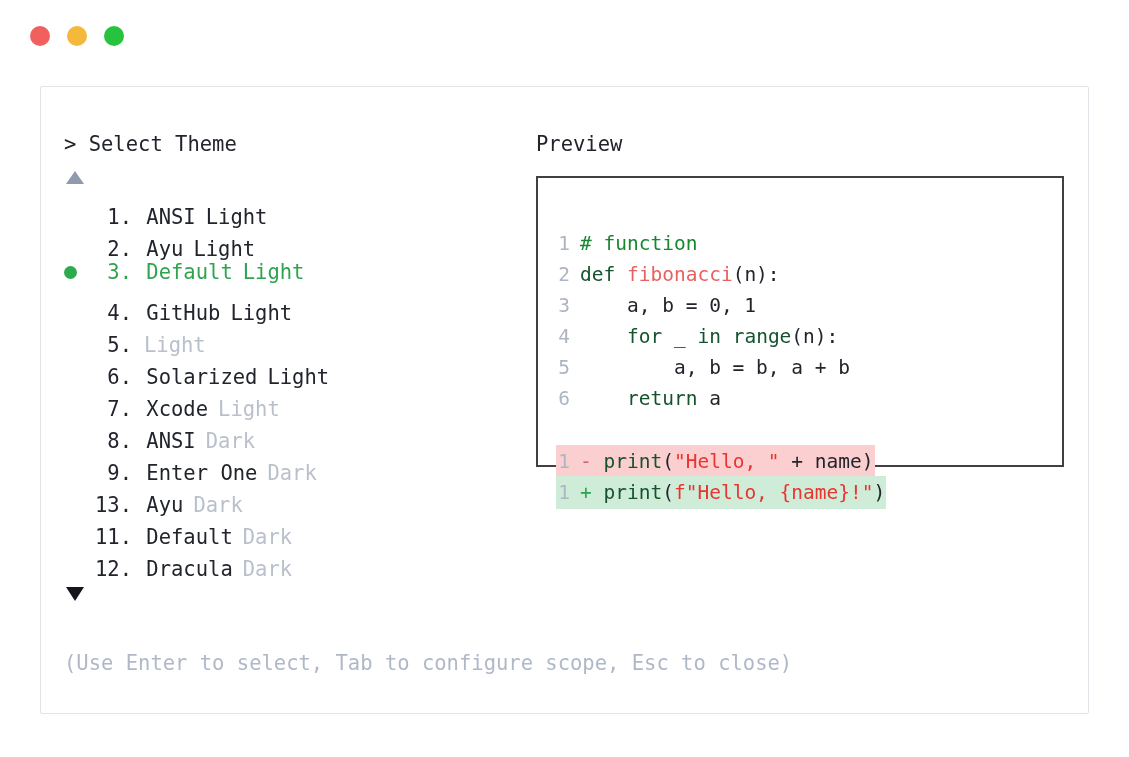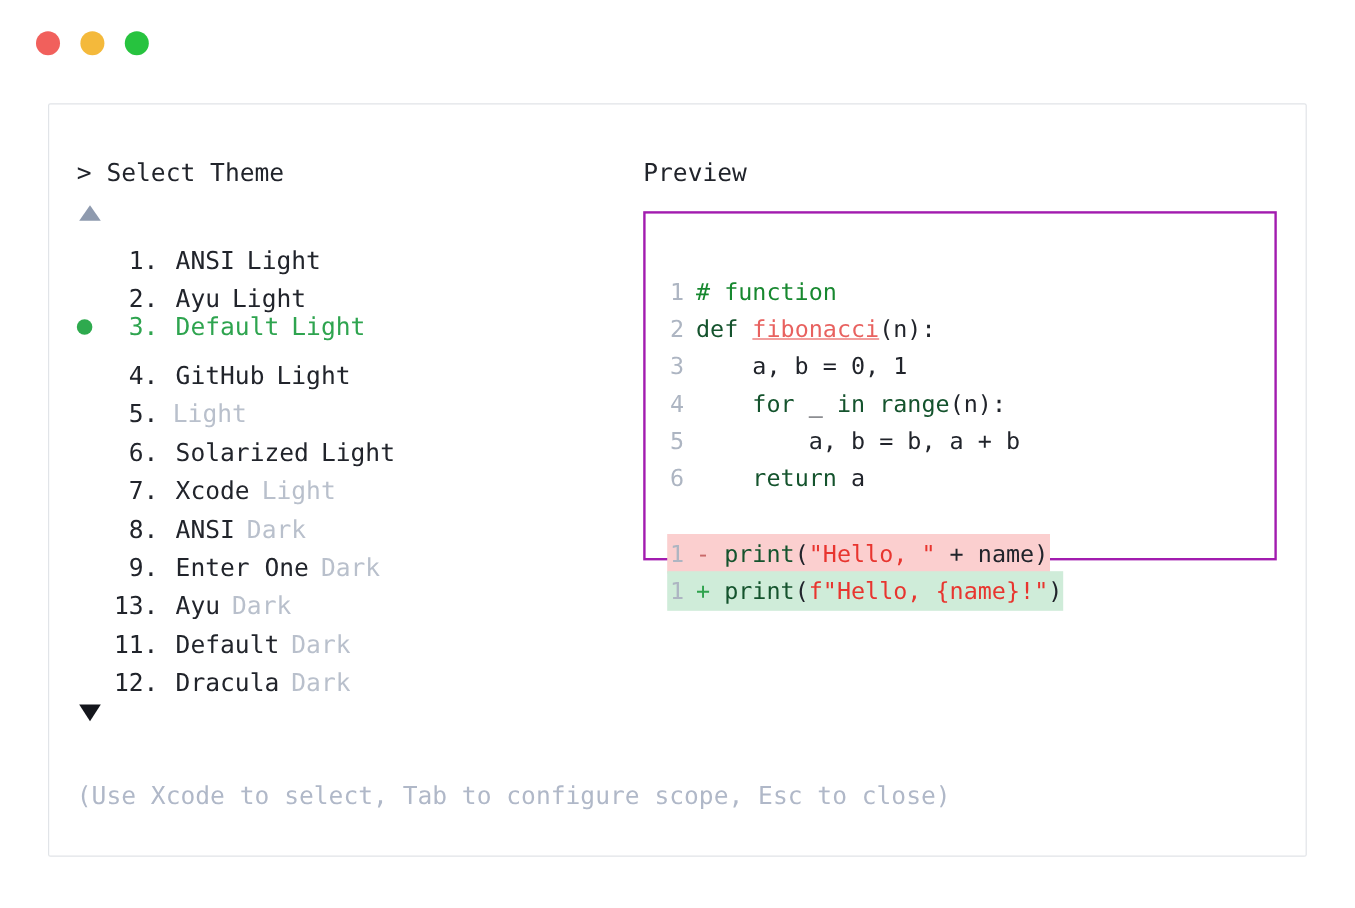--- a/index.html
+++ b/index.html
@@ -139,42 +139,42 @@
   .dim { color: #b9c0cc; }
 
   
   .preview-box {
     position: absolute;
     left: 495px;
     top: 89px;
     width: 528px;
     height: 291px;
     box-sizing: border-box;
-    border: 2px solid #a21caf;
+    border: 2px solid #404040;
     background: #ffffff;
   }
   .code-area {
     padding: 50px 0 0 18px;
     font-size: 19.5px;
     line-height: 31px;
     white-space: pre;
   }
   .code-line { display: block; height: 31px; }
   .ln {
     color: #adb5c2;
     display: inline-block;
     width: 14px;
     text-align: right;
     margin-right: 10px;
   }
   .code-gap { height: 31px; display: block; }
 
   .tok-comment { color: #17882f; }
   .tok-kw      { color: #14532d; }
-  .tok-fn      { color: #e8615f; text-decoration: underline; }
+  .tok-fn      { color: #e8615f; }
   .tok-plain   { color: #21242b; }
   .tok-str     { color: #e8352f; }
 
   .diff-line {
     display: inline-block;
     padding: 1px 1px 1px 0;
   }
   .diff-del { background: #fbcfcf; }
   .diff-add { background: #cfecd9; }
   .sign-del { color: #c96a6a; }
@@ -224,16 +224,16 @@
     </div>
 
     <div class="col-right">
       <div class="pane-title">Preview</div>
     </div>
 
     <div class="preview-box">
       <div class="code-area" id="code-area"><span class="code-line"><span class="ln">1</span><span class="tok-comment"># function</span></span><span class="code-line"><span class="ln">2</span><span class="tok-kw">def </span><span class="tok-fn">fibonacci</span><span class="tok-plain">(n):</span></span><span class="code-line"><span class="ln">3</span><span class="tok-plain">    a, b = 0, 1</span></span><span class="code-line"><span class="ln">4</span><span class="tok-plain">    </span><span class="tok-kw">for</span><span class="tok-plain"> _ </span><span class="tok-kw">in range</span><span class="tok-plain">(n):</span></span><span class="code-line"><span class="ln">5</span><span class="tok-plain">        a, b = b, a + b</span></span><span class="code-line"><span class="ln">6</span><span class="tok-plain">    </span><span class="tok-kw">return</span><span class="tok-plain"> a</span></span><span class="code-gap"></span><span class="code-line"><span class="diff-line diff-del"><span class="ln">1</span><span class="sign-del">- </span><span class="tok-kw">print</span><span class="tok-plain">(</span><span class="tok-str">"Hello, "</span><span class="tok-plain"> + name)</span></span></span><span class="code-line"><span class="diff-line diff-add"><span class="ln">1</span><span class="sign-add">+ </span><span class="tok-kw">print</span><span class="tok-plain">(</span><span class="tok-str">f"Hello, {name}!"</span><span class="tok-plain">)</span></span></span></div>
     </div>
 
-    <div class="hint">(Use Xcode to select, Tab to configure scope, Esc to close)</div>
+    <div class="hint">(Use Enter to select, Tab to configure scope, Esc to close)</div>
 
   </div>
 </div>
 
 </body></html>

